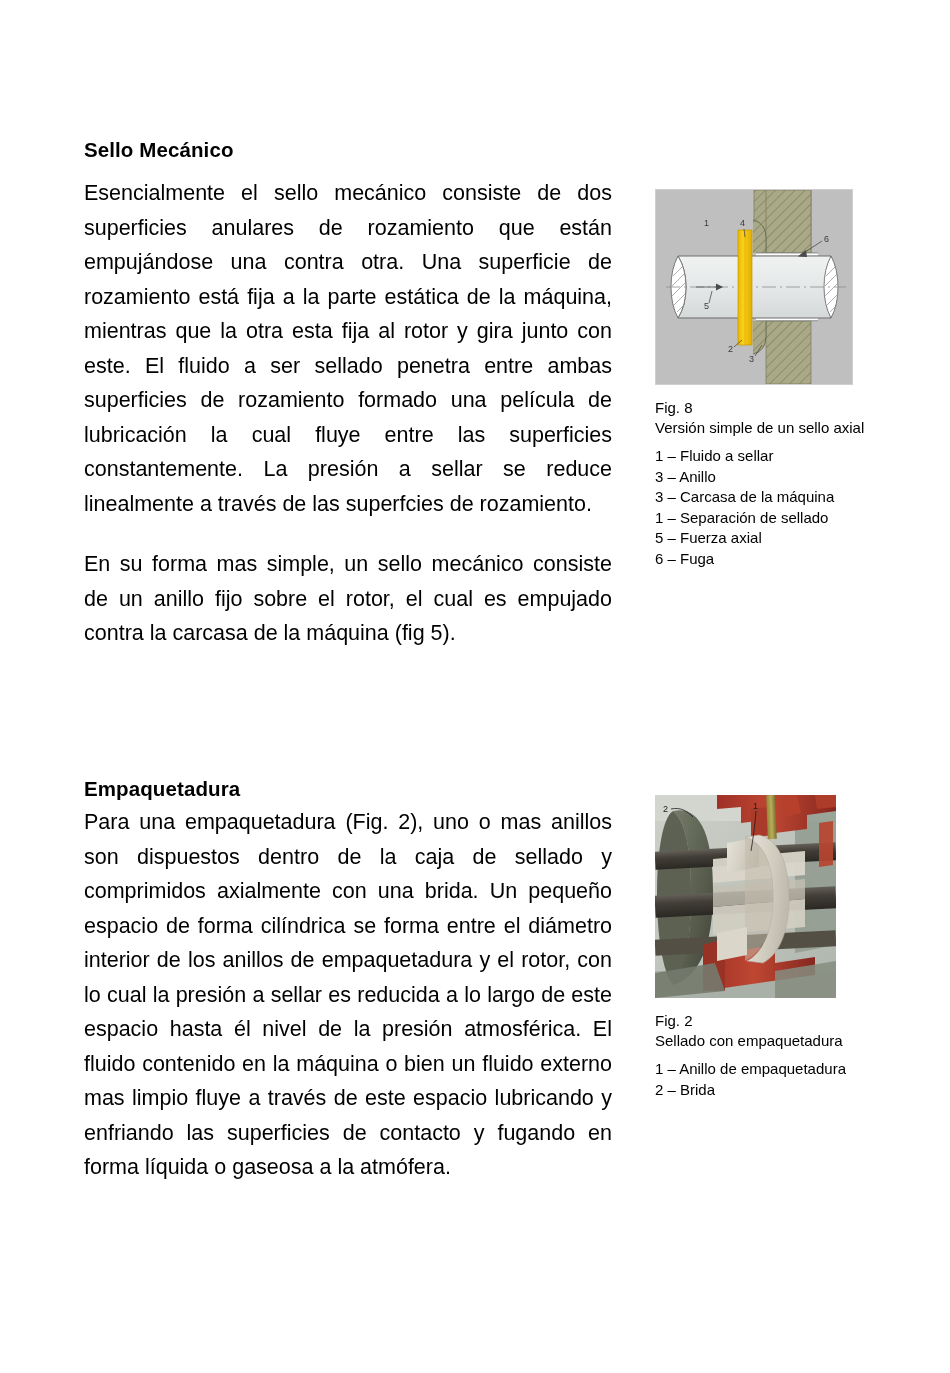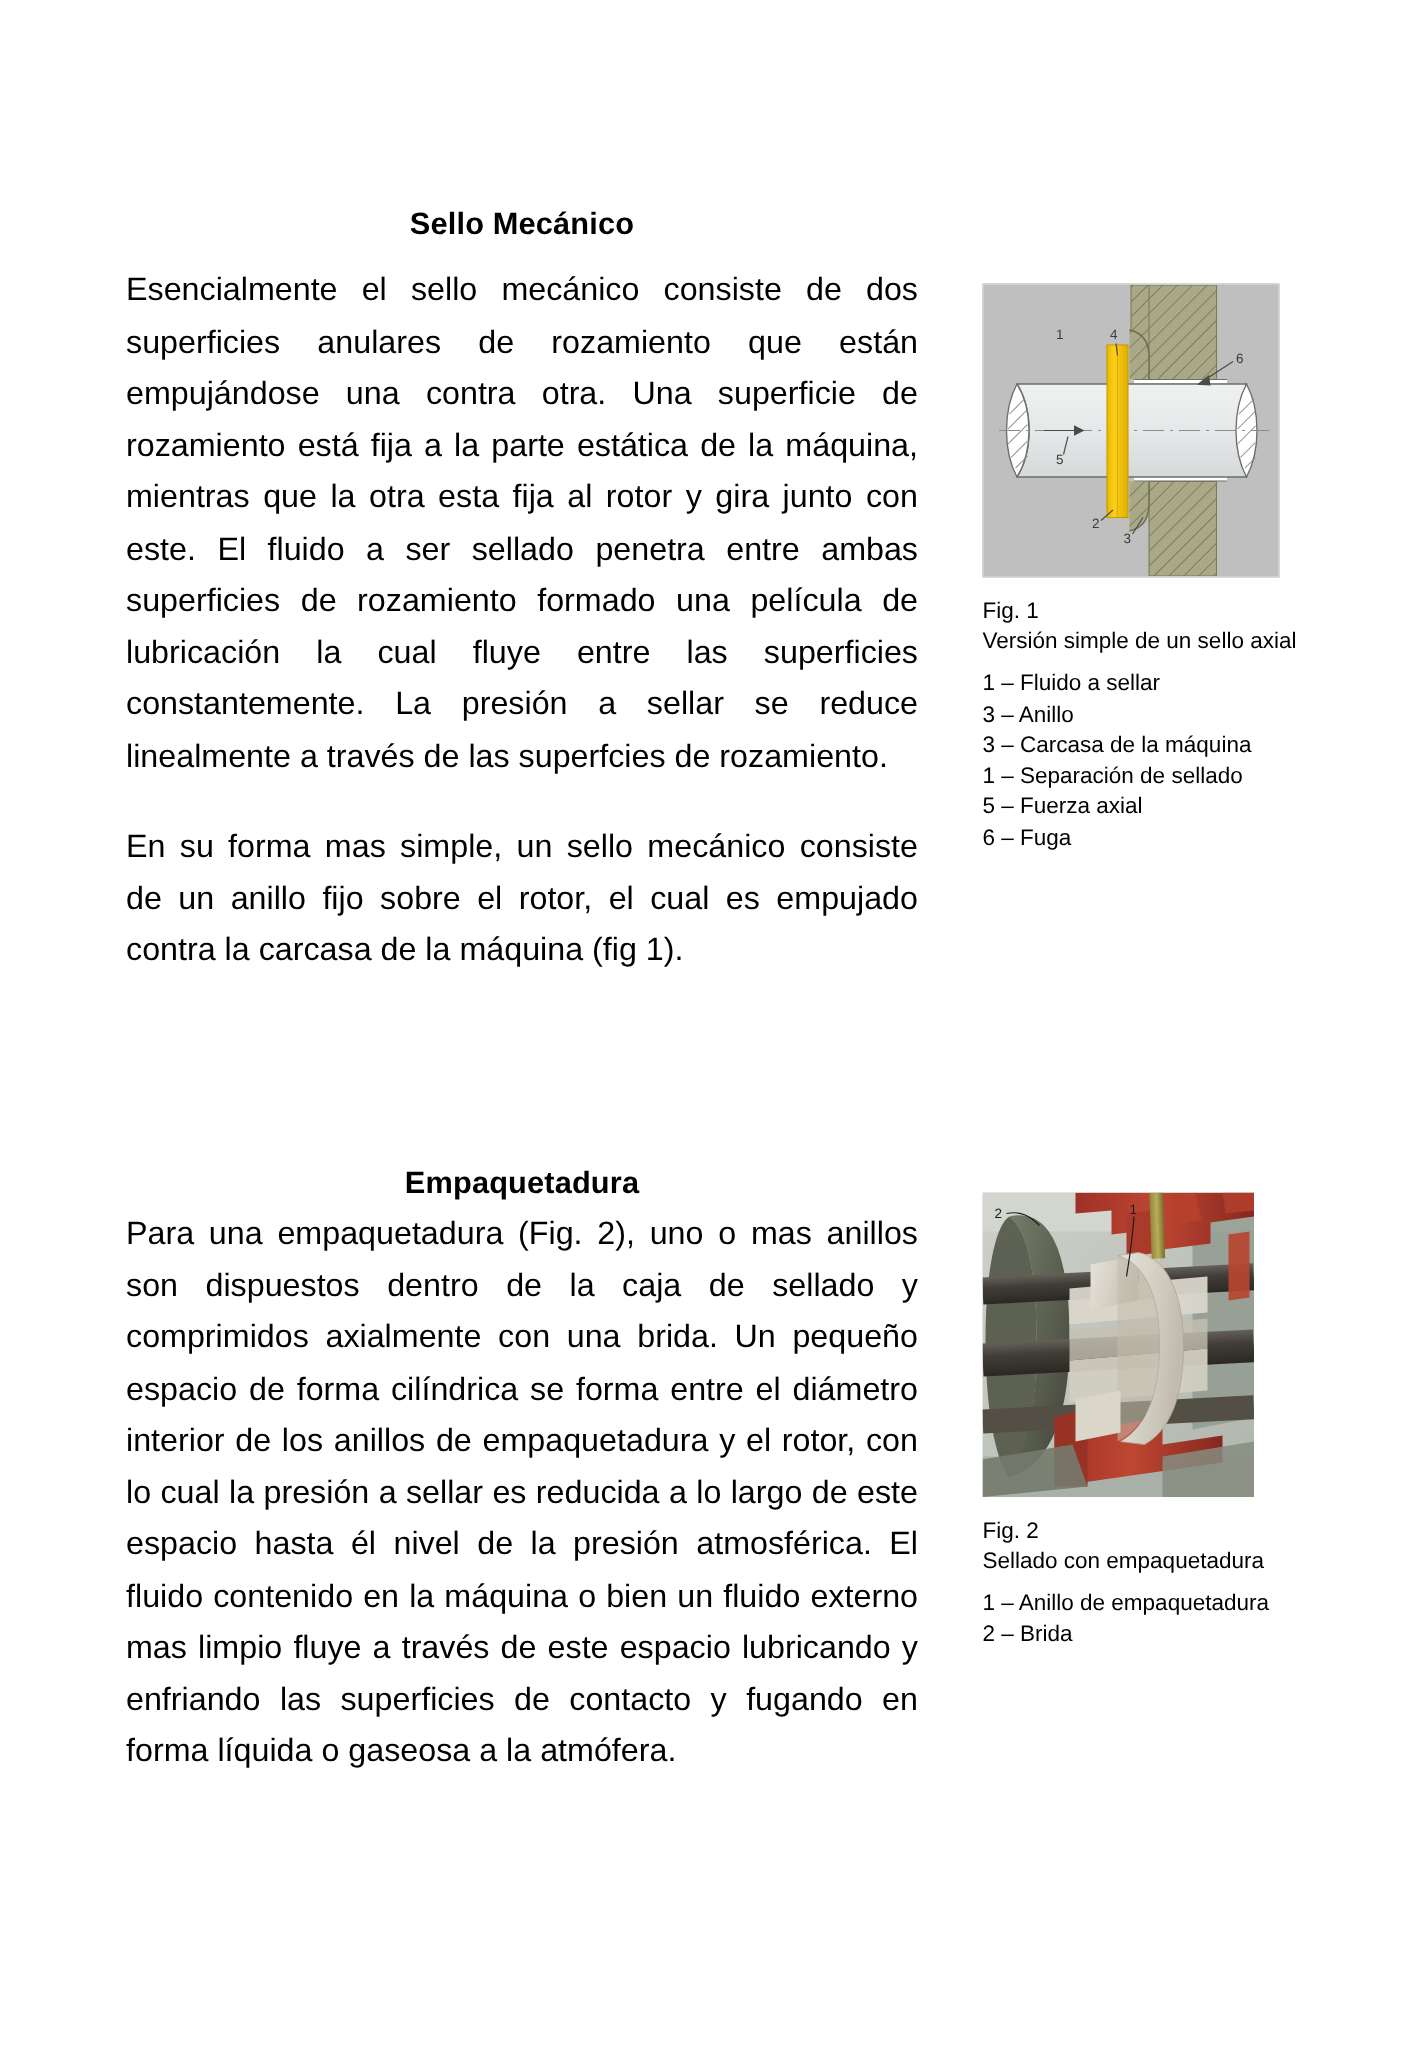--- a/index.html
+++ b/index.html
@@ -28,21 +28,20 @@
     width: 528px;
   }
   #col-sello { top: 138px; }
   #col-empaq { top: 765px; margin-top: 12px; }
 
   h2.section-title {
     font-size: 20.5px;
     font-weight: bold;
     margin: 0 0 14px 0;
     letter-spacing: 0.1px;
-    text-align: center;
   }
   #col-empaq h2.section-title { margin-bottom: 4px; }
 
   p.body-par {
     font-size: 21.5px;
     line-height: 34.5px;
     margin: 0 0 26px 0;
     text-align: justify;
     text-justify: inter-word;
     hyphens: none;
@@ -96,21 +95,21 @@
   .hidden-text { position: absolute; width: 1px; height: 1px; overflow: hidden; clip: rect(0 0 0 0); }
 </style>
 </head>
 <body>
 
 <div class="page">
 
   <div class="text-col" id="col-sello">
     <h2 class="section-title">Sello Mecánico</h2>
     <p class="body-par">Esencialmente el sello mecánico consiste de dos superficies anulares de rozamiento que están empujándose una contra otra. Una superficie de rozamiento está fija a la parte estática de la máquina, mientras que la otra esta fija al rotor y gira junto con este. El fluido a ser sellado penetra entre ambas superficies de rozamiento formado una película de lubricación la cual fluye entre las superficies constantemente. La presión a sellar se reduce linealmente a través de las superfcies de rozamiento.</p>
-    <p class="body-par">En su forma mas simple, un sello mecánico consiste de un anillo fijo sobre el rotor, el cual es empujado contra la carcasa de la máquina (fig 1).</p>
+    <p class="body-par">En su forma mas simple, un sello mecánico consiste de un anillo fijo sobre el rotor, el cual es empujado contra la carcasa de la máquina (fig 5).</p>
   </div>
 
   <div class="fig-col" id="fig1-col">
 
     <div class="fig1-frame">
       <svg width="196" height="194" viewBox="0 0 196 194" xmlns="http://www.w3.org/2000/svg">
         <defs>
           <pattern id="hatch" width="7" height="7" patternTransform="rotate(45)" patternUnits="userSpaceOnUse">
             <rect width="7" height="7" fill="#a9a987"></rect>
             <line x1="0" y1="0" x2="0" y2="7" stroke="#6f6f50" stroke-width="1"></line>
@@ -194,21 +193,21 @@
           <path d="M40,97 L66,97"></path>
           <path d="M60,93.5 L67,97 L60,100.5 Z" fill="#4b4b4b" stroke="none"></path>
 
           <path d="M166,51 L143,66"></path>
           <path d="M150,60 L142,66.5 L151,67 Z" fill="#4b4b4b" stroke="none"></path>
         </g>
       </svg>
       <span class="hidden-text">Dibujo en corte de un sello axial simple: eje horizontal, anillo de sellado amarillo y carcasa rayada</span>
     </div>
 
-    <div class="fig-caption">Fig. 1
+    <div class="fig-caption">Fig. 8
 Versión simple de un sello axial</div>
 
     <div class="fig-legend">
       <div>1 – Fluido a sellar</div>
       <div>3 – Anillo</div>
       <div>3 – Carcasa de la máquina</div>
       <div>1 – Separación de sellado</div>
       <div>5 – Fuerza axial</div>
       <div>6 – Fuga</div>
     </div>

